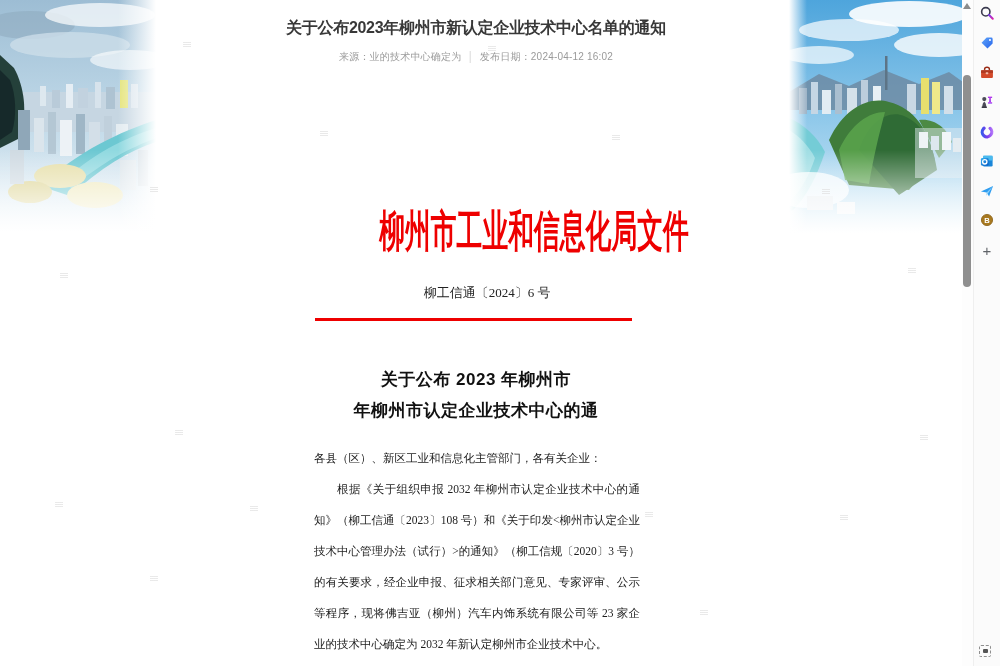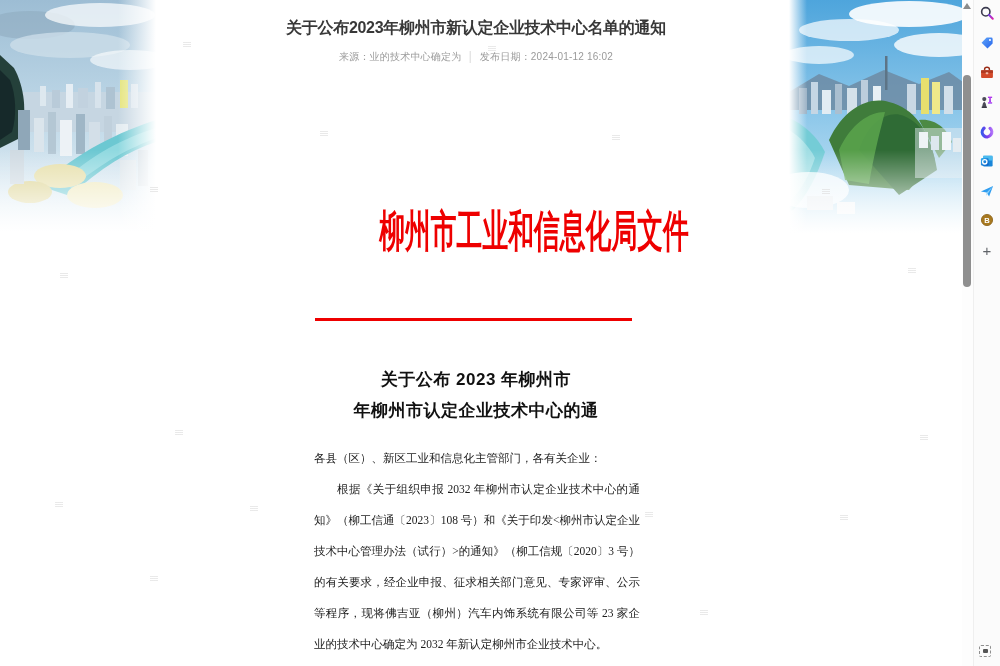--- a/index.html
+++ b/index.html
@@ -176,27 +176,28 @@
   <div class="speck" style="left:55px;top:502px;"></div>
   <div class="speck" style="left:250px;top:506px;"></div>
   <div class="speck" style="left:645px;top:512px;"></div>
   <div class="speck" style="left:840px;top:515px;"></div>
   <div class="speck" style="left:150px;top:576px;"></div>
   <div class="speck" style="left:700px;top:610px;"></div>
 
   <div class="art-head">
     <div class="art-title">关于公布2023年柳州市新认定企业技术中心名单的通知</div>
     <div class="art-meta">
-      <span>来源：</span><span>业的技术中心确定为</span><span class="sep">│</span><span>发布日期：</span><span>2024-01-12 16:02</span>
+      <span>来源：</span><span>业的技术中心确定为</span><span class="sep">│</span><span>发布日期：</span><span>2024-04-12 16:02</span>
     </div>
   </div>
 
   <div class="letterhead">
     <span>柳州市工业和信息化局文件</span>
   </div>
+  <div class="doc-number">柳工信通〔2024〕6 号</div>
   <div class="red-rule"></div>
 
   <div class="doc-heading">
     <div>关于公布 2023 年柳州市</div>
     <div>年柳州市认定企业技术中心的通</div>
   </div>
 
   <div class="doc-body">
     <div class="row">各县（区）、新区工业和信息化主管部门，各有关企业：</div>
     <div class="row j indent">根据《关于组织申报 2032 年柳州市认定企业技术中心的通</div>

